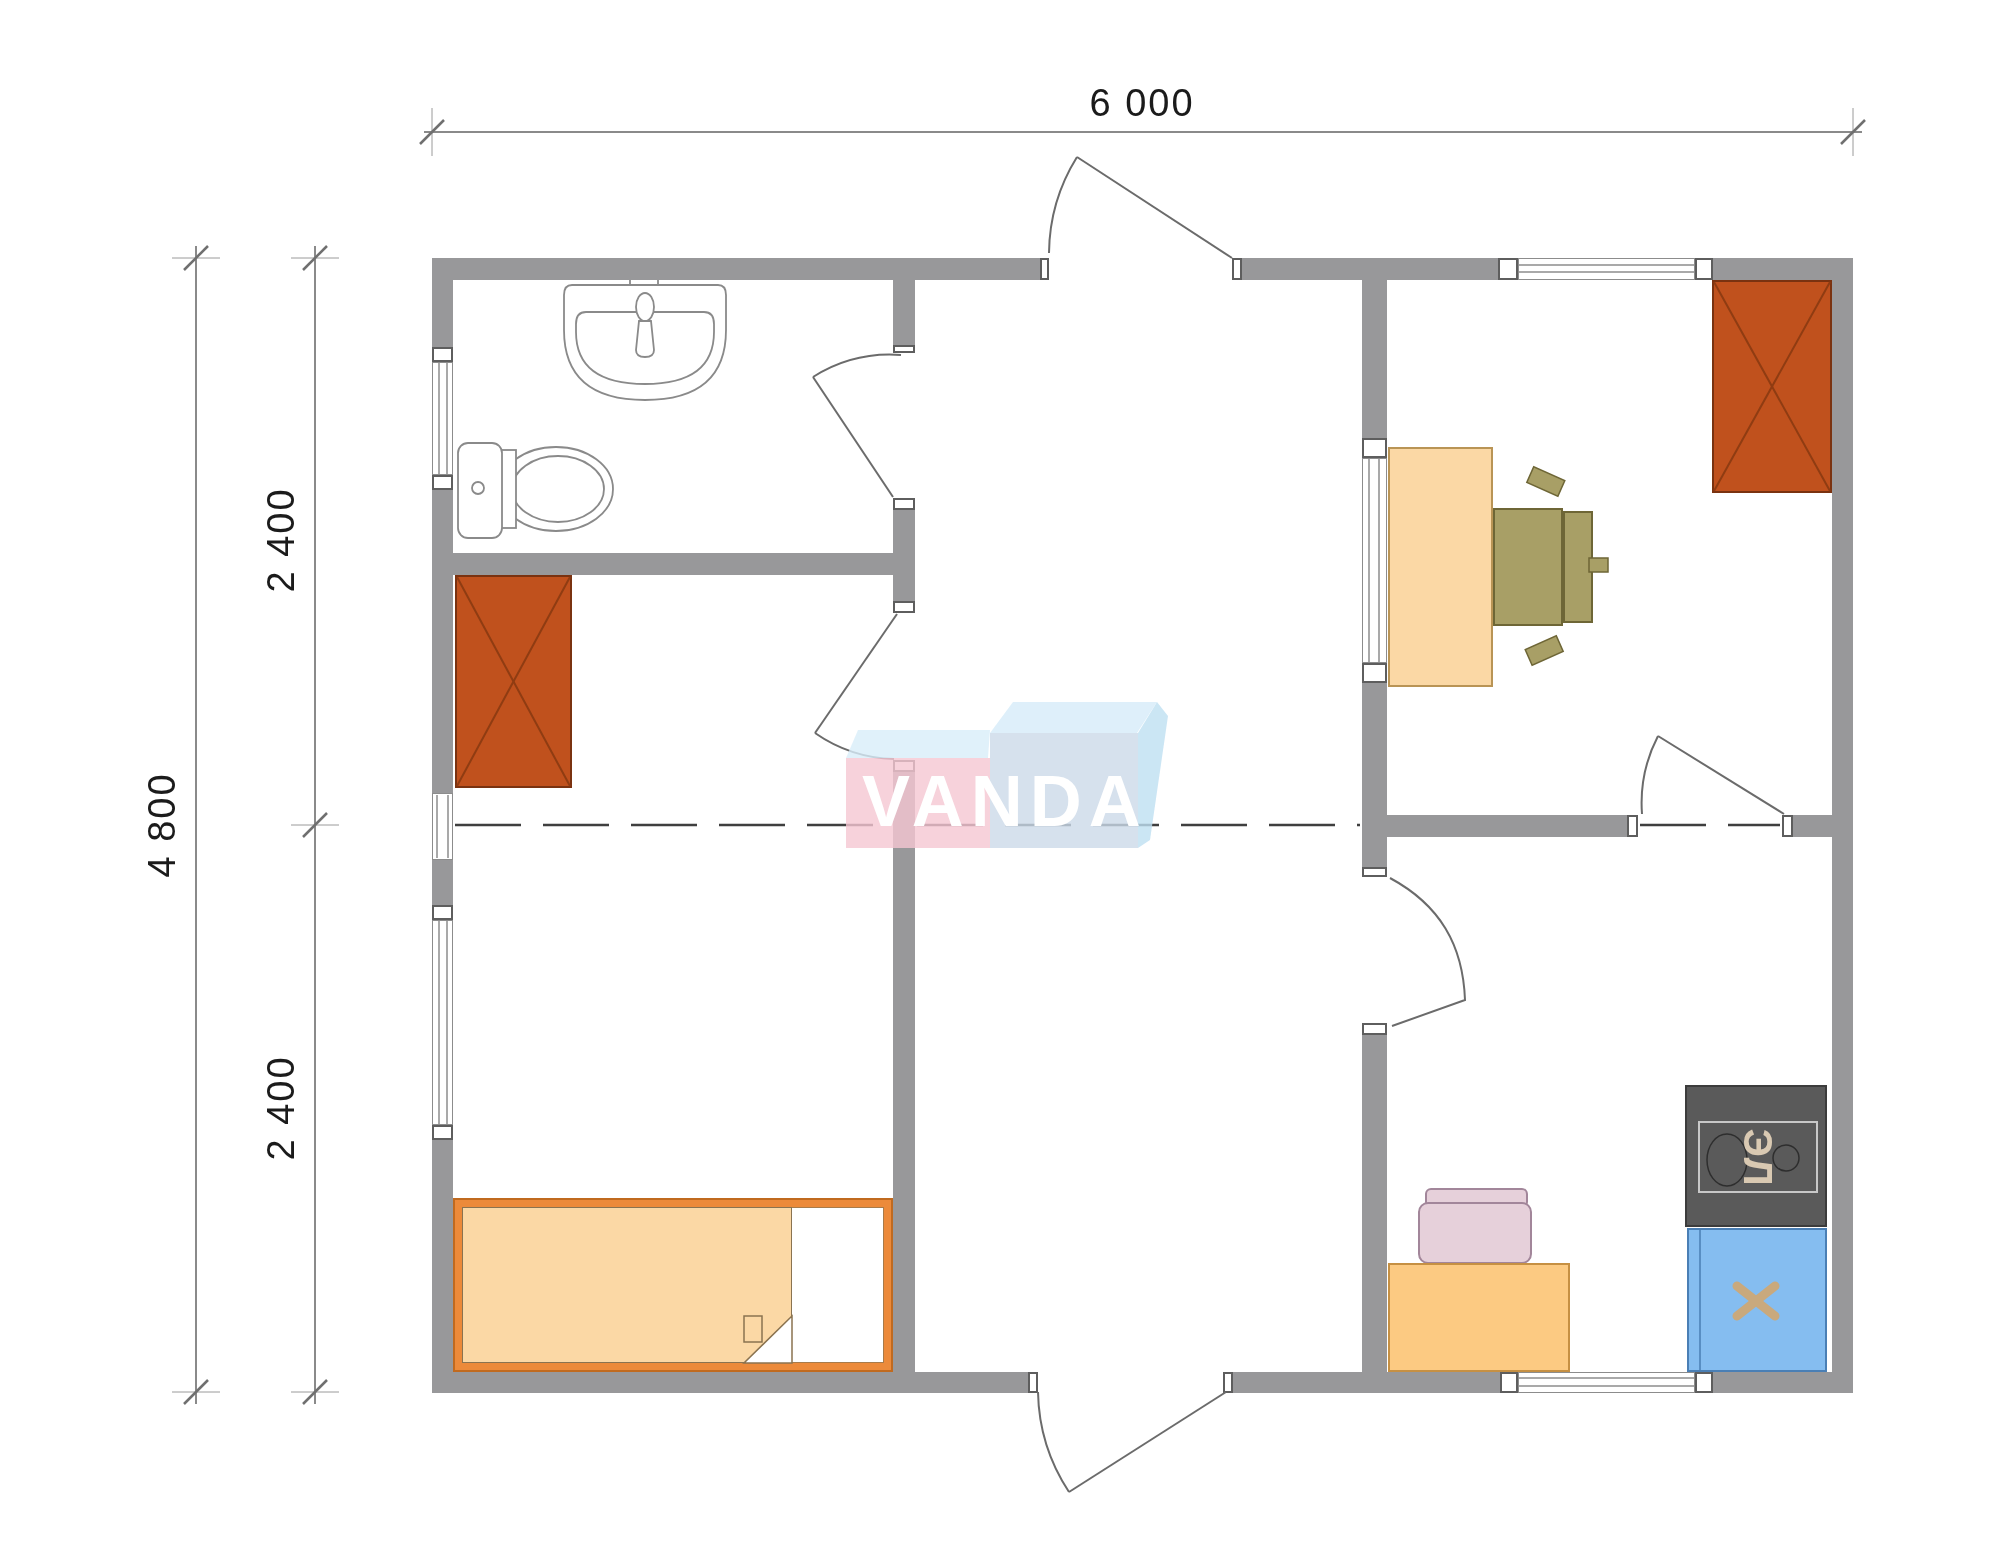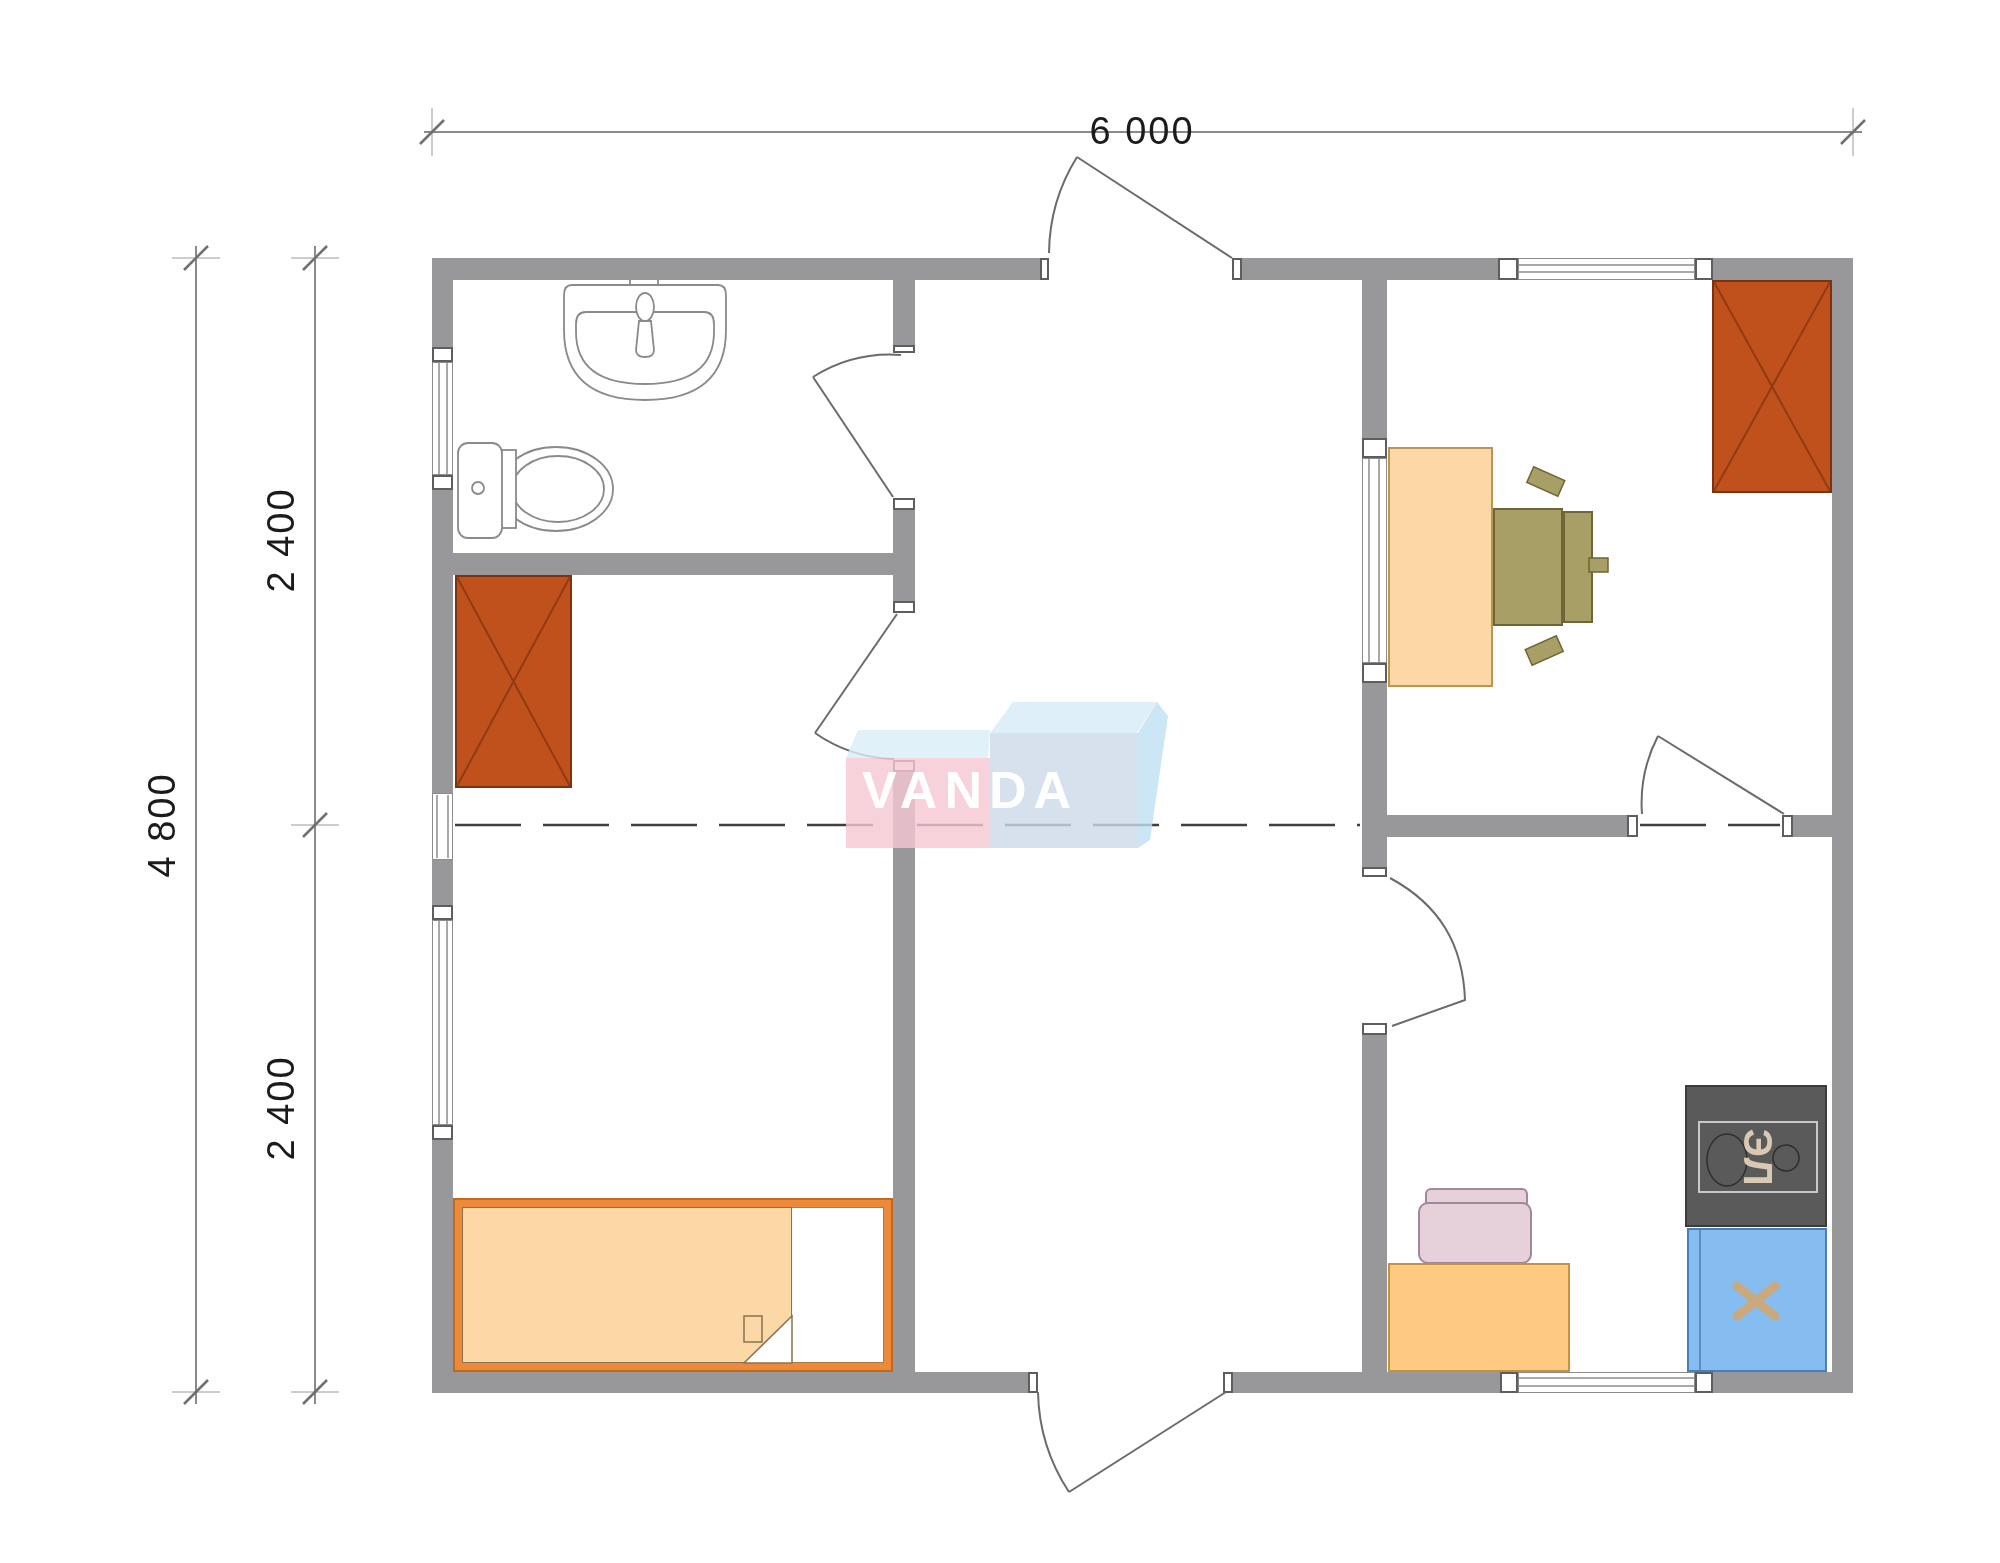--- a/index.html
+++ b/index.html
@@ -4,23 +4,23 @@
 <style>
   html,body{margin:0;padding:0;background:#fff;}
   #stage{position:relative;width:2000px;height:1563px;background:#ffffff;overflow:hidden;
          font-family:"Liberation Sans",sans-serif;}
   .wall{position:absolute;background:#98989a;}
   .cap{position:absolute;background:#ffffff;border:2px solid #5e5e5e;box-sizing:border-box;}
   .win{position:absolute;background:#ffffff;border:1px solid #8c8c8c;box-sizing:border-box;}
   .furn{position:absolute;box-sizing:border-box;}
   .dimtext{position:absolute;color:#1b1b1b;font-size:38px;letter-spacing:2px;white-space:nowrap;}
   .vrot{transform:translate(-50%,-50%) rotate(-90deg);}
-  .hcent{transform:translateX(-50%);margin-top:28px;}
+  .hcent{transform:translateX(-50%);}
   svg{position:absolute;left:0;top:0;}
-  #logo-text{position:absolute;color:#ffffff;font-weight:bold;font-size:52px;letter-spacing:7px;
+  #logo-text{position:absolute;color:#ffffff;font-weight:bold;font-size:72px;letter-spacing:7px;
              white-space:nowrap;}
   #stove-label{position:absolute;color:#d9c9b2;font-weight:bold;font-size:40px;
                transform:translate(-50%,-50%) rotate(90deg);letter-spacing:2px;}
 </style>
 </head>
 <body>
 
 <div id="stage">
 
   <div class="wall" style="left:432px;top:258px;width:608px;height:22px;"></div>

